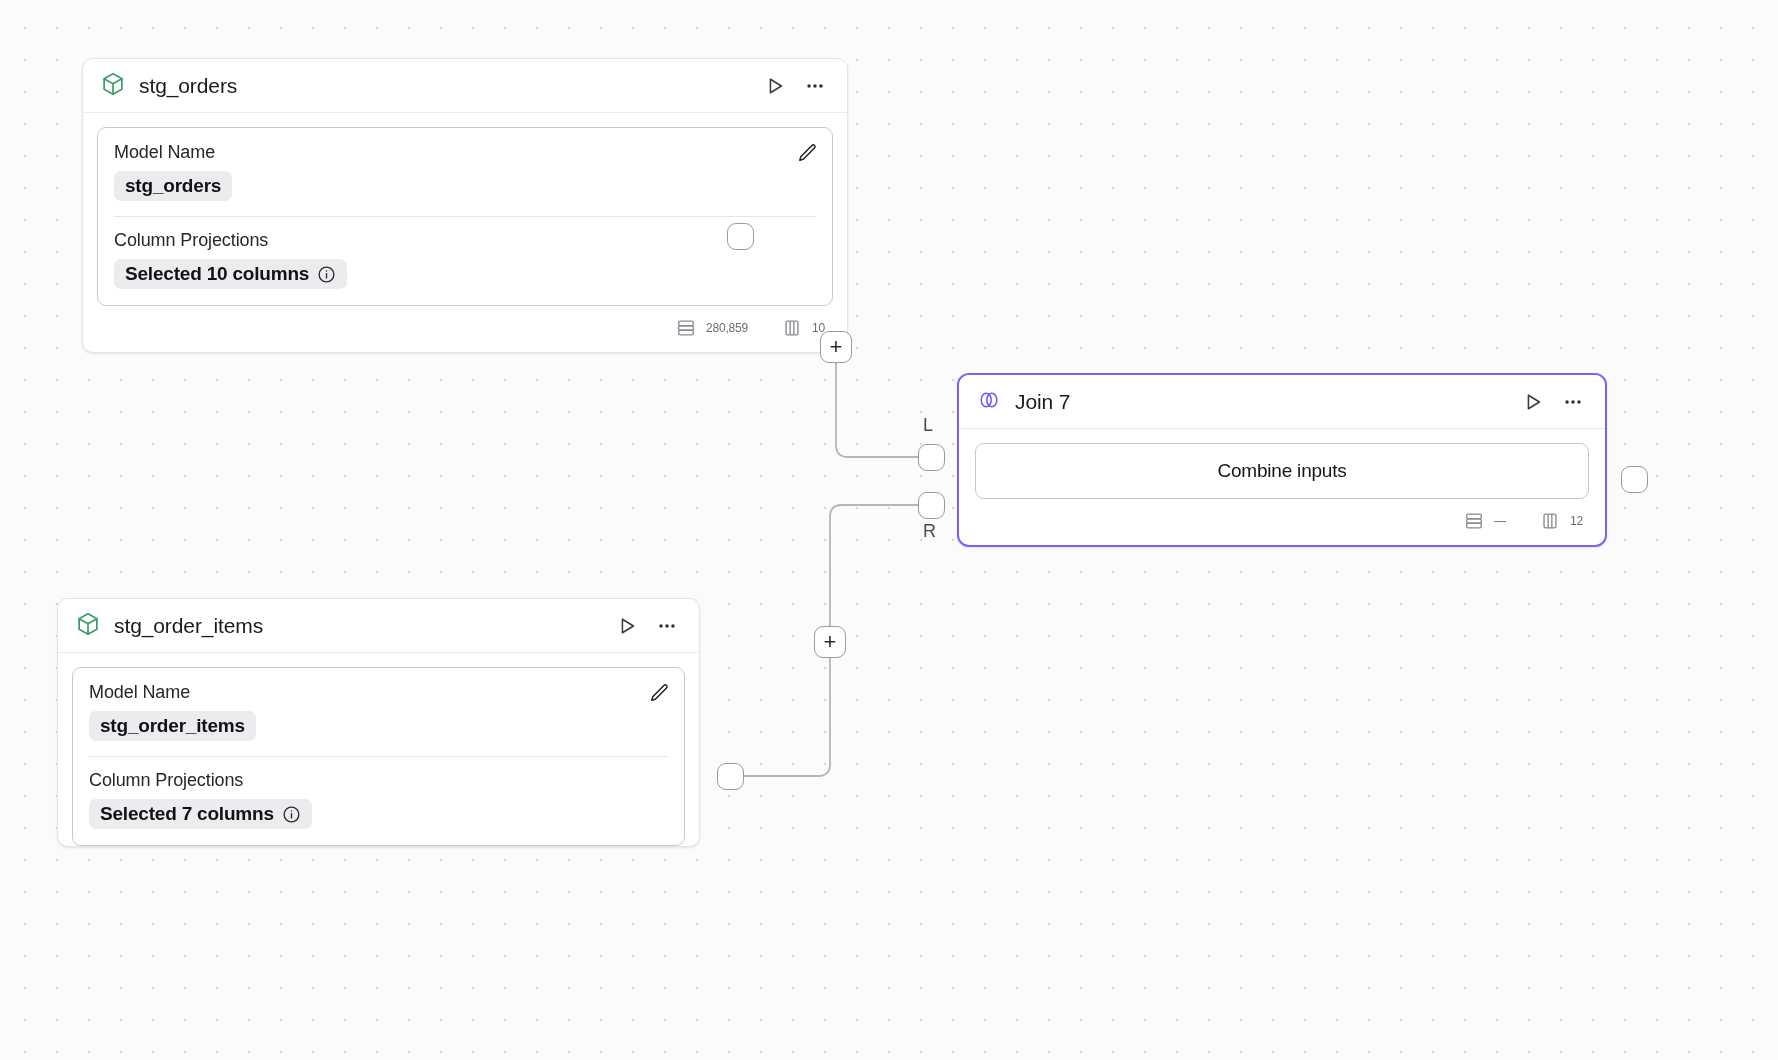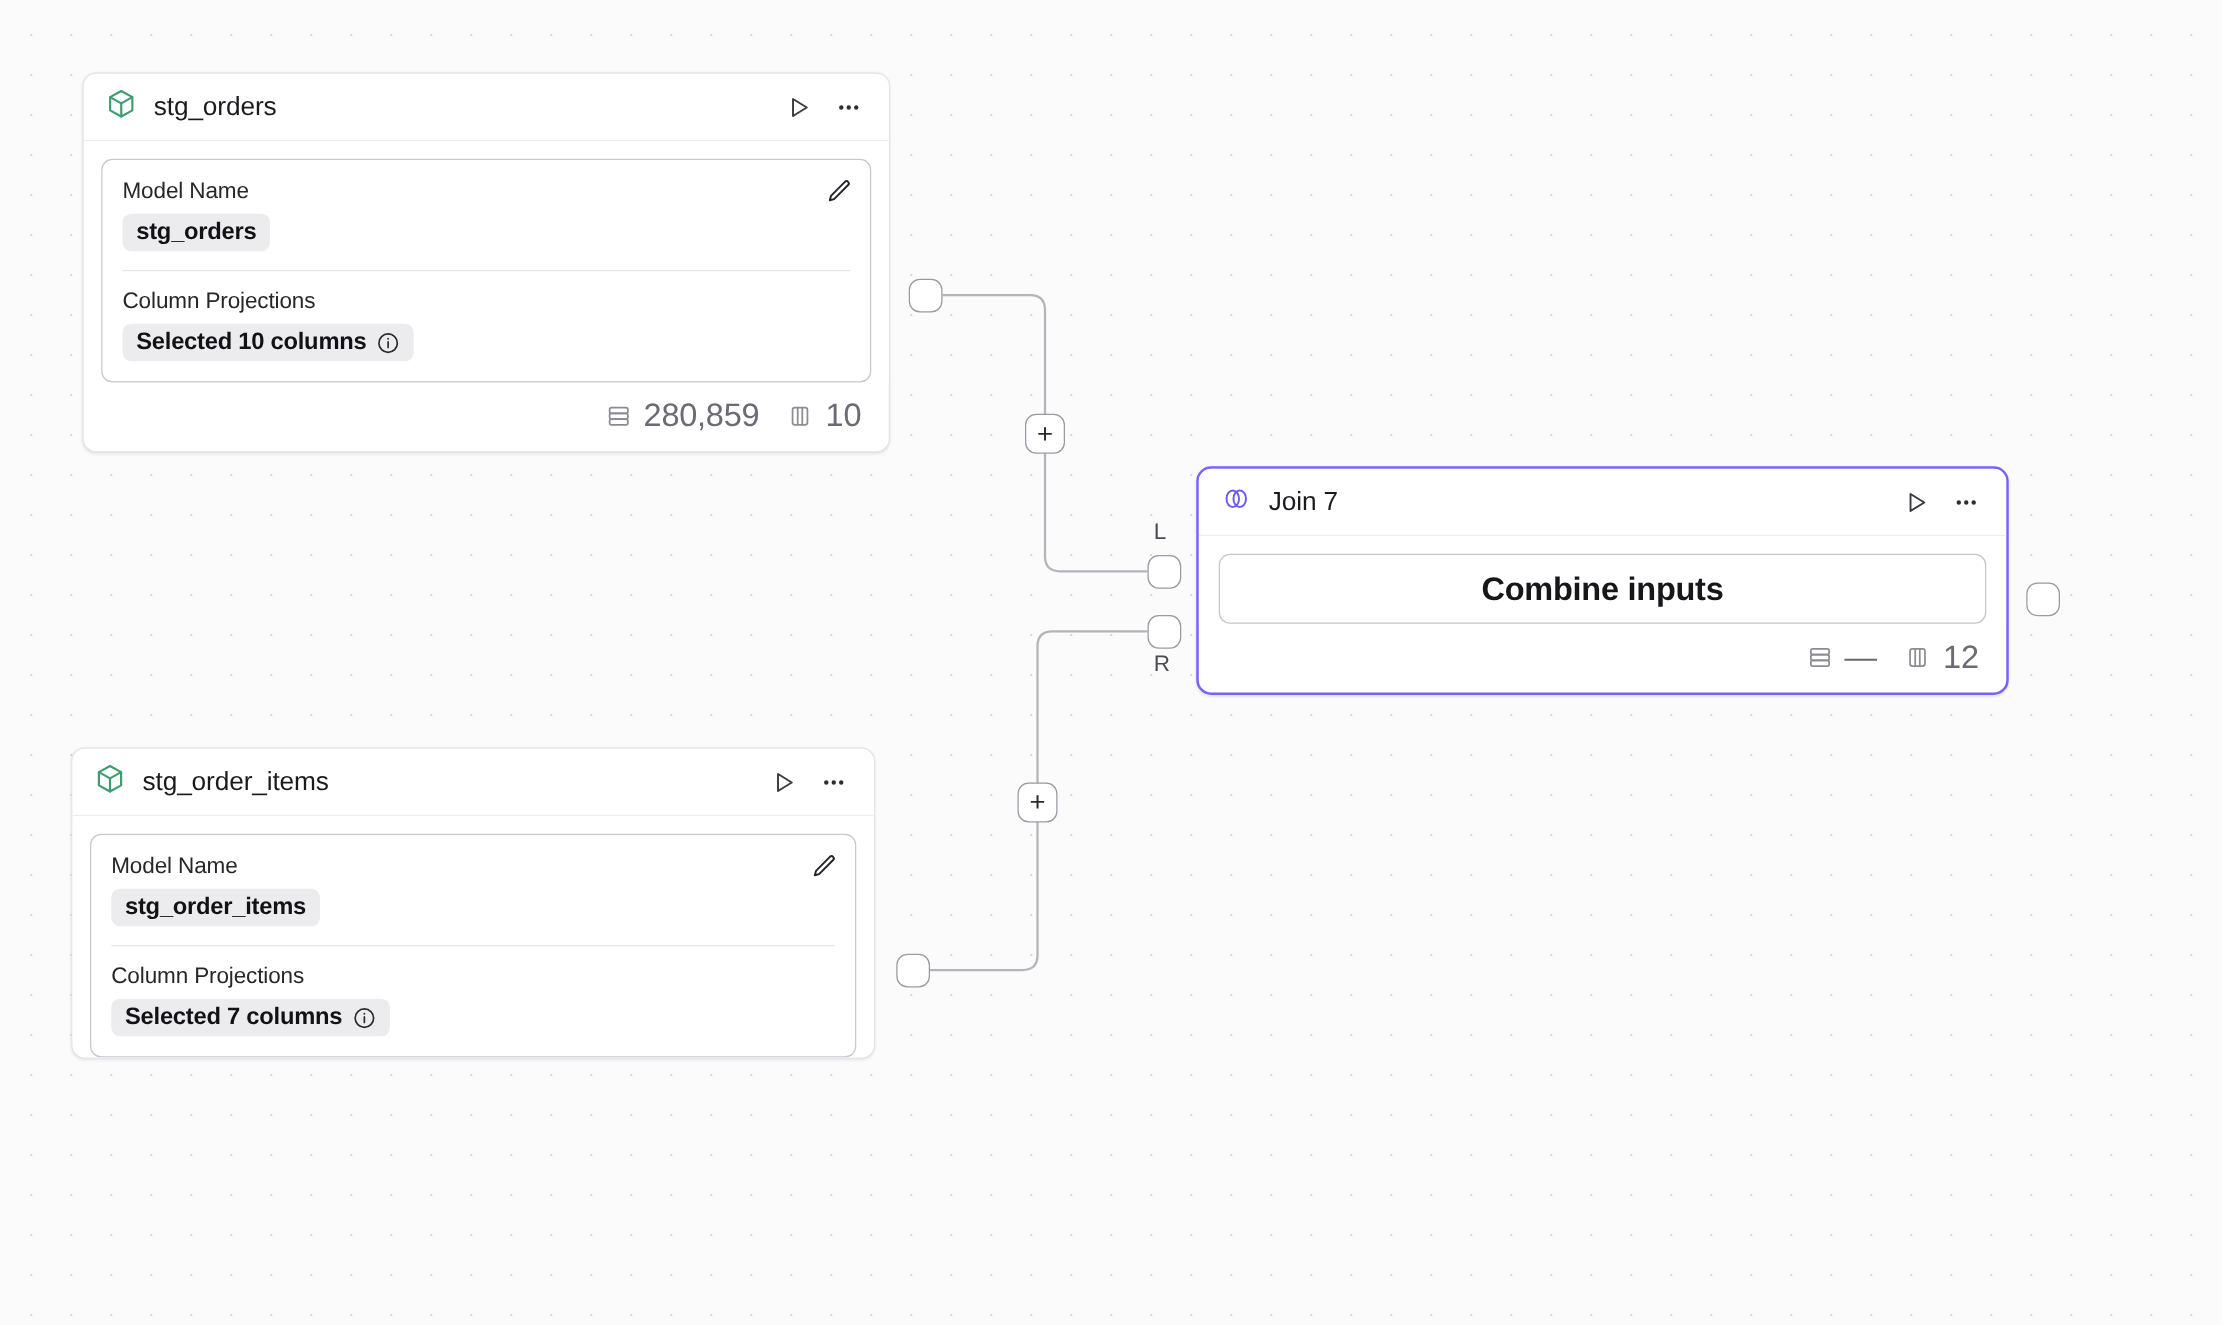--- a/index.html
+++ b/index.html
@@ -108,45 +108,45 @@
     height: 24px;
     display: flex;
     align-items: center;
     justify-content: center;
   }
 
   .node-footer {
     display: flex;
     align-items: center;
     justify-content: flex-end;
-    gap: 9px;
+    gap: 20px;
     padding: 11px 22px 13px 0;
-    font-size: 26px;
+    font-size: 12px;
     color: #6b6b74;
     letter-spacing: -0.2px;
   }
   .stat { display: flex; align-items: center; gap: 9px; }
   .stat + .stat { margin-left: 13px; }
 
   
   .node.selected {
     border: 2px solid #7b61f8;
     border-radius: 12px;
   }
   .node.selected .node-header { border-bottom: 1px solid #eceaf8; }
 
   .combine-btn {
     display: flex;
     align-items: center;
     justify-content: center;
     height: 56px;
     border: 1px solid #c6c6cb;
     border-radius: 9px;
-    font-size: 26px;
-    font-weight: bold;
+    font-size: 19px;
+    font-weight: normal;
     color: #17171b;
     cursor: pointer;
     background: #fff;
     letter-spacing: -0.2px;
   }
 
   
   .port {
     position: absolute;
     width: 27px;
@@ -194,21 +194,21 @@
 
 <div id="canvas">
 
   <svg class="edges" viewBox="0 0 1778 1060">
 
     <path d="M 754 236 L 824 236 Q 836 236 836 248 L 836 445 Q 836 457 848 457 L 918 457"></path>
 
     <path d="M 744 776 L 818 776 Q 830 776 830 764 L 830 517 Q 830 505 842 505 L 918 505"></path>
   </svg>
 
-  <div class="node" style="left:66px; top:58px; width:646px;">
+  <div class="node" style="left:82px; top:58px; width:766px;">
     <div class="node-header">
       <span class="icon">
         <svg width="26" height="26" viewBox="0 0 24 24" fill="none" stroke="#3f9d6d" stroke-width="1.6" stroke-linejoin="round" stroke-linecap="round">
           <path d="M12 2.6 20.2 7.1v9.8L12 21.4 3.8 16.9V7.1z"></path>
           <path d="M3.8 7.1 12 11.7l8.2-4.6"></path>
           <path d="M12 11.7v9.7"></path>
         </svg>
       </span>
       <span class="node-title">stg_orders</span>
       <span class="header-spacer"></span>

